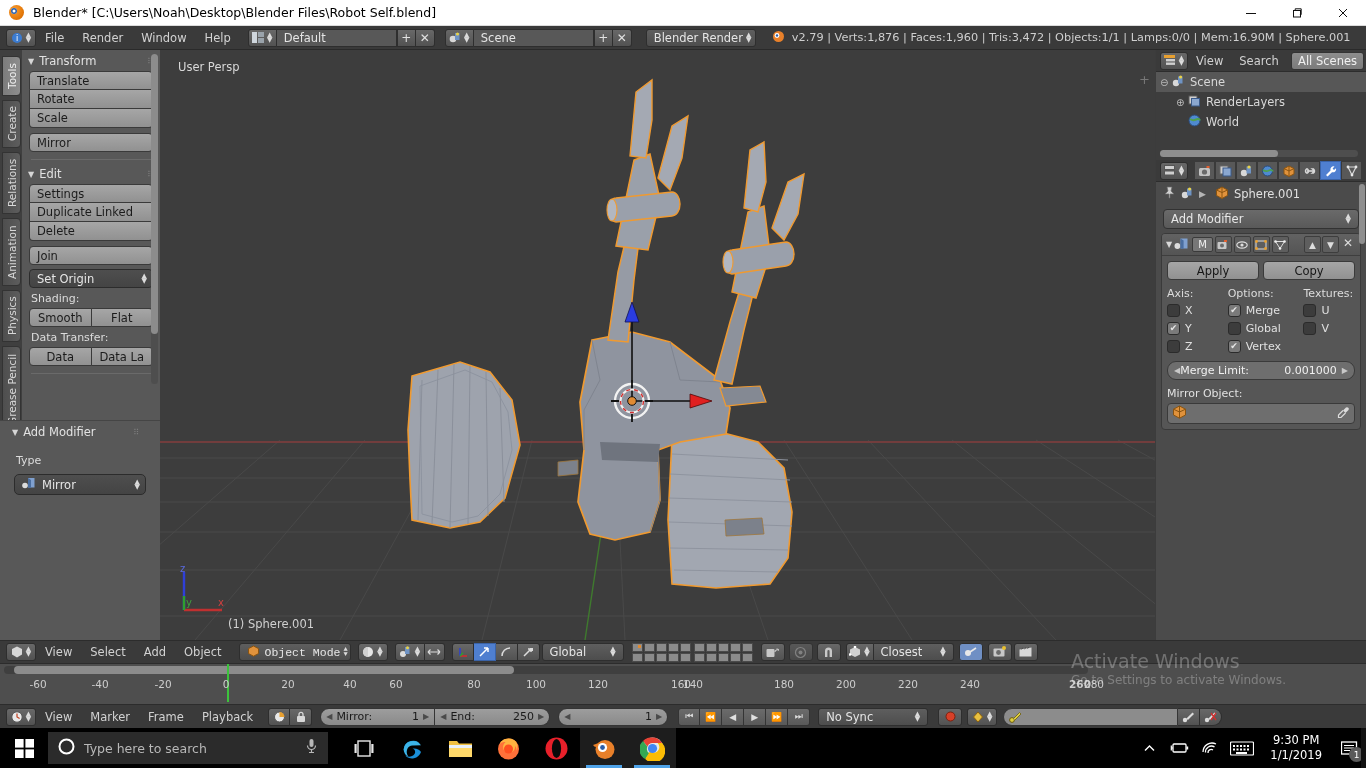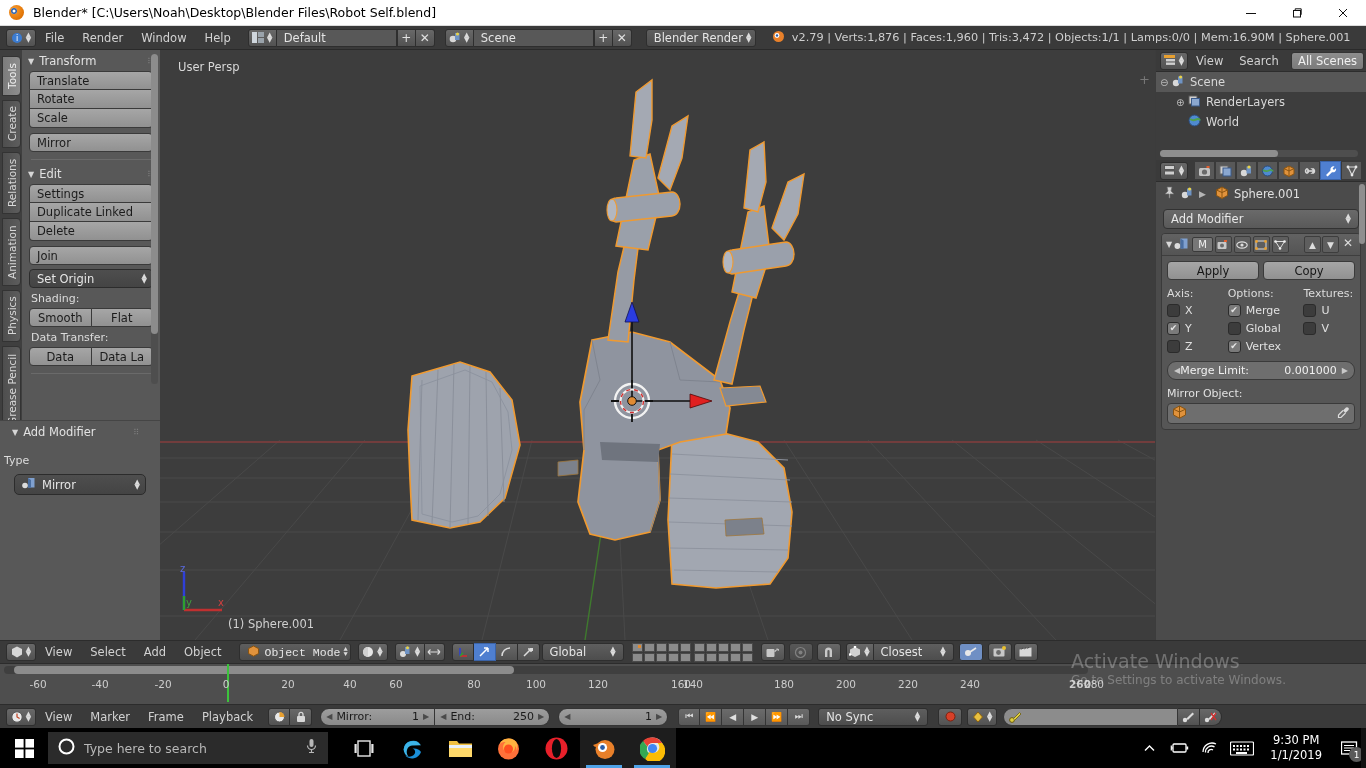--- a/index.html
+++ b/index.html
@@ -489,21 +489,21 @@
         <i></i>
       </div>
   </div>
 
   <div class="addmod">
     <div class="panel-head" style="padding-left:12px;">
       <span class="tri">▼</span>
       <span>Add Modifier</span>
       <span class="grip" style="margin-right:14px;">⠿</span>
     </div>
-    <div class="lbl-sm" style="padding-left:4px;padding-top:12px;">Type</div>
+    <div class="lbl-sm" style="padding-left:16px;padding-top:12px;">Type</div>
     <div class="tbtn r-all dark" style="margin:4px 14px 0 14px;height:21px;border-radius:5px;">
       <span style="display:flex;align-items:center;gap:6px;">
         <span>
           <svg width="14" height="12" viewBox="0 0 14 12">
               <circle cx="3" cy="8.5" r="2.8" fill="#dcdcdc"></circle>
               <path d="M6 1 L12.5 1 L12.5 10.5 L6 10.5 Z" fill="#7fa0cf"></path>
               <path d="M6 1 L9 3 L9 11 L6 10.5 Z" fill="#4a6ea0"></path>
             </svg>
         </span>
         <span>Mirror</span>

